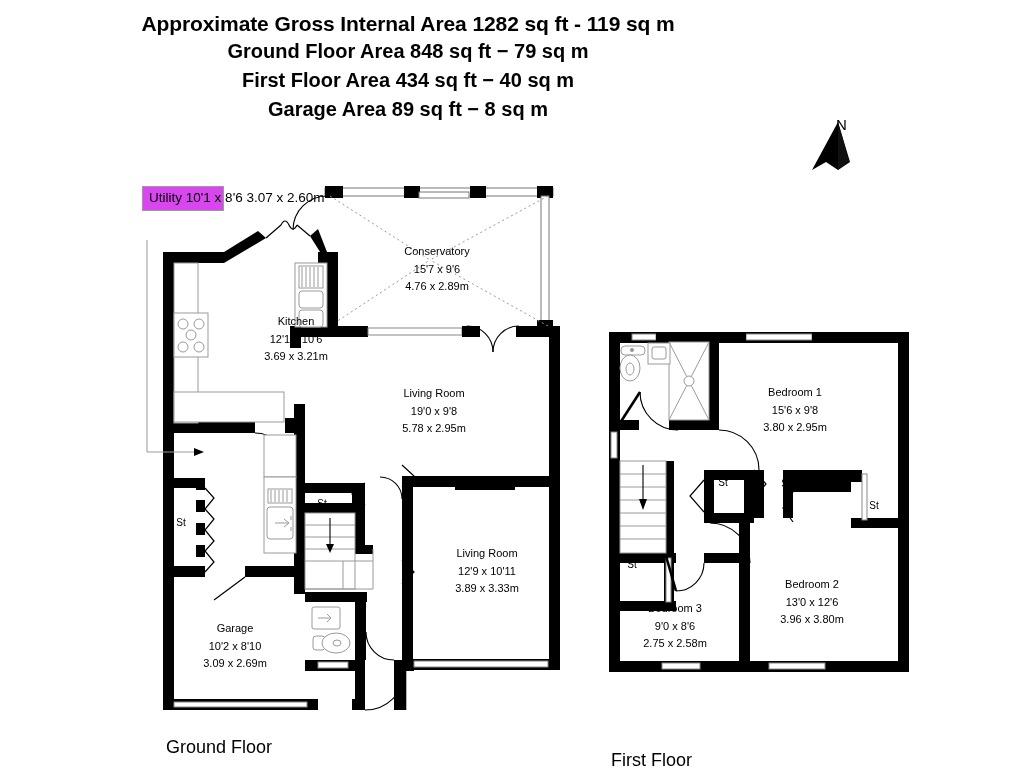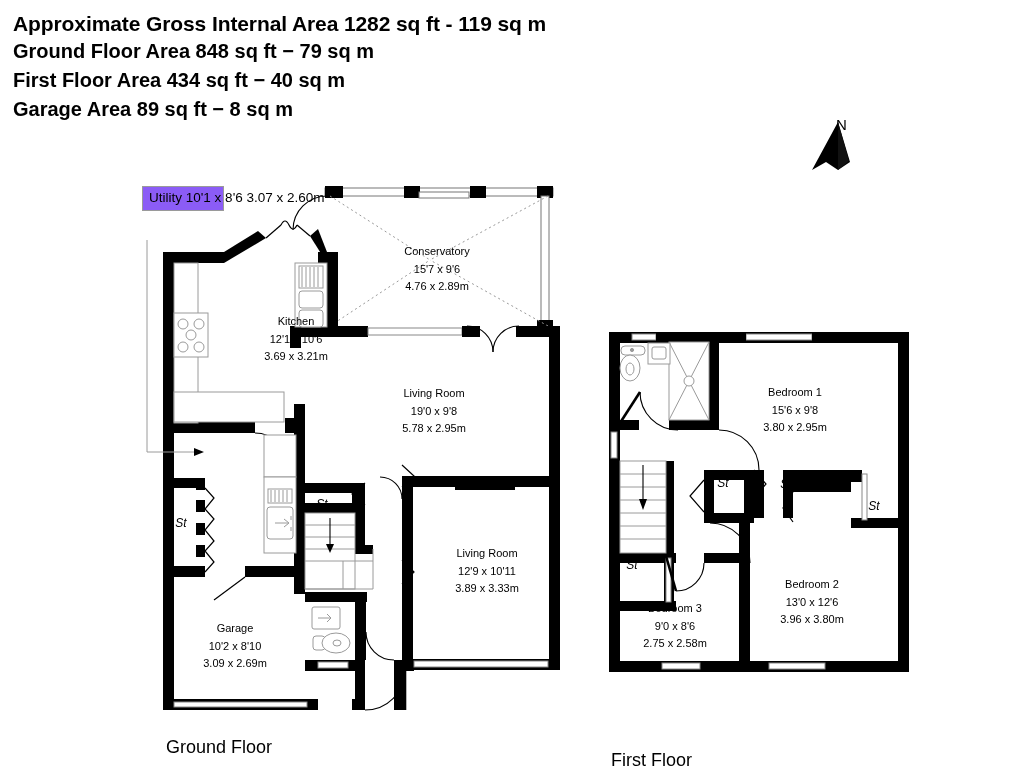--- a/index.html
+++ b/index.html
@@ -25,23 +25,22 @@
     top: 0; left: 0;
     width: 1024px;
     height: 768px;
   }
   
   .heading-block {
     position: absolute;
     top: 10px;
     left: 0;
     width: 816px;
-    text-align: left;
+    text-align: center;
     pointer-events: none;
-    margin-left: 13px;
   }
   .hd-main {
     font-weight: bold;
     font-size: 21px;
     line-height: 27px;
     letter-spacing: -0.1px;
   }
   .hd-sub {
     font-weight: bold;
     font-size: 20px;
@@ -55,32 +54,31 @@
     line-height: 17.5px;
     white-space: nowrap;
     transform: translateX(-50%);
     pointer-events: none;
   }
   .room-label .rl-name { display: block; }
   .room-label .rl-imp  { display: block; }
   .room-label .rl-met  { display: block; }
   .st-label {
     position: absolute;
-    font-size: 12px;
+    font-size: 10px;
     line-height: 14px;
     transform: translate(-50%, -50%);
     white-space: nowrap;
     pointer-events: none;
-    font-style: italic;
   }
   
   .callout {
     position: absolute;
     border: 1px solid #9a9a9a;
-    background: #8b5cf6;
+    background: #d946ef;
     text-align: center;
     font-size: 13.5px;
     line-height: 17.5px;
     padding: 2px 6px 3px 6px;
     white-space: nowrap;
     box-sizing: border-box;
   }
   
   .floor-caption {
     position: absolute;

